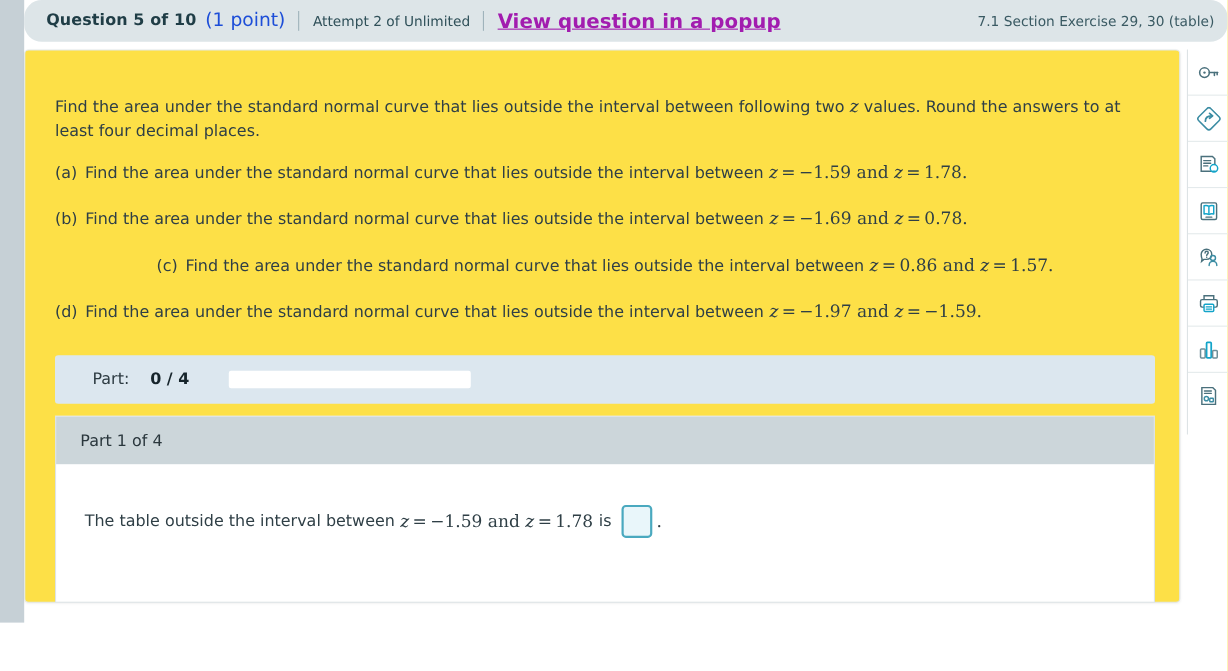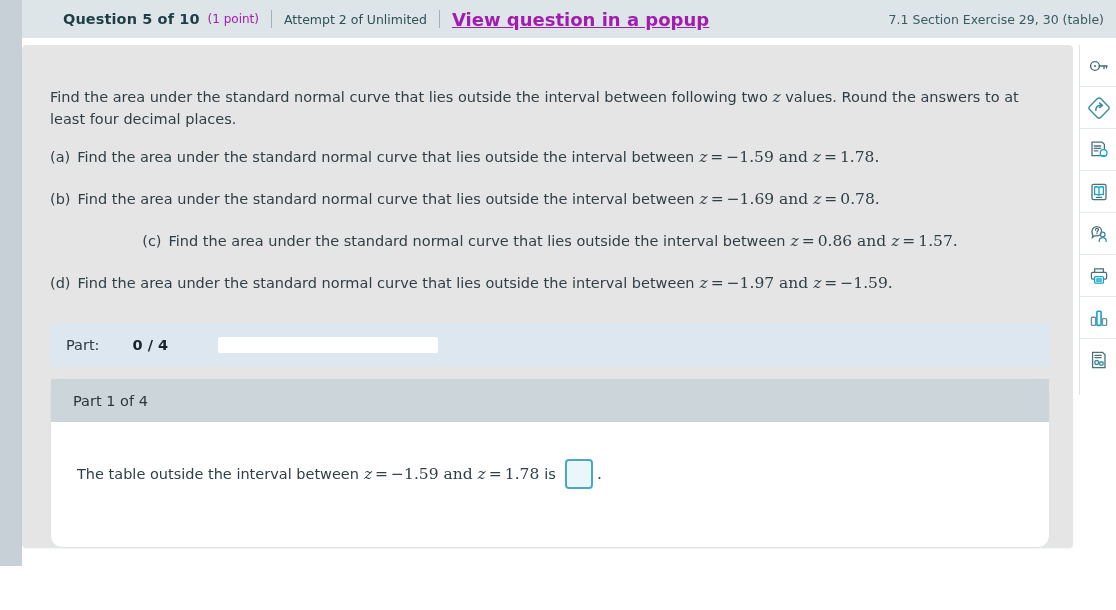--- a/index.html
+++ b/index.html
@@ -27,32 +27,33 @@
   
   #question-header {
     position: absolute;
     left: 22px; top: 0;
     width: 1094px;
     height: 38px;
     background: #dde5e8;
     display: flex;
     align-items: center;
     box-sizing: border-box;
-    padding: 0 10px 0 41px;
+    padding: 0 10px 0 20px;
     color: #2b4b55;
+    border-radius: 16px;
   }
   #question-header .hdr-title {
     font-size: 14.5px;
     font-weight: bold;
     color: #1f3d46;
     letter-spacing: .1px;
   }
   #question-header .hdr-points {
-    font-size: 12px;
-    color: #a21caf;
+    font-size: 17px;
+    color: #1d4ed8;
     margin-left: 8px;
   }
   #question-header .hdr-sep {
     width: 1px;
     height: 18px;
     background: #9fb3bb;
     margin: 0 12px;
   }
   #question-header .hdr-attempt {
     font-size: 12.5px;
@@ -71,21 +72,21 @@
     color: #3a5a63;
     padding-right: 2px;
   }
 
   
   #question-card {
     position: absolute;
     left: 22px; top: 45px;
     width: 1051px;
     height: 503px;
-    background: #e5e5e5;
+    background: #fde047;
     border: 1px solid #e2e8ea;
     border-radius: 4px;
     box-sizing: border-box;
     box-shadow: 0 1px 2px rgba(0,0,0,.05);
   }
 
   .prompt-block {
     position: absolute;
     left: 27px;
     top: 40px;
@@ -127,22 +128,21 @@
     position: absolute;
     left: 27px;
     top: 277px;
     width: 1000px;
     height: 44px;
     background: #dce7ef;
     border-radius: 3px;
     display: flex;
     align-items: center;
     box-sizing: border-box;
-    padding-left: 16px;
-    gap: 14px;
+    padding-left: 34px;
   }
   #part-progress .pp-label {
     font-size: 14.5px;
     color: #2d3b42;
   }
   #part-progress .pp-count {
     font-weight: bold;
     color: #16242b;
   }
   #part-progress .pp-bar {
@@ -162,21 +162,21 @@
   }
 
   
   #part-panel {
     position: absolute;
     left: 27px;
     top: 332px;
     width: 1000px;
     height: 170px;
     border: 1px solid #dde3e5;
-    border-radius: 12px;
+    border-radius: 0;
     box-sizing: border-box;
     background: #ffffff;
   }
   #part-panel .pp-head {
     height: 43px;
     background: #ccd6da;
     display: flex;
     align-items: center;
     padding-left: 22px;
     box-sizing: border-box;

